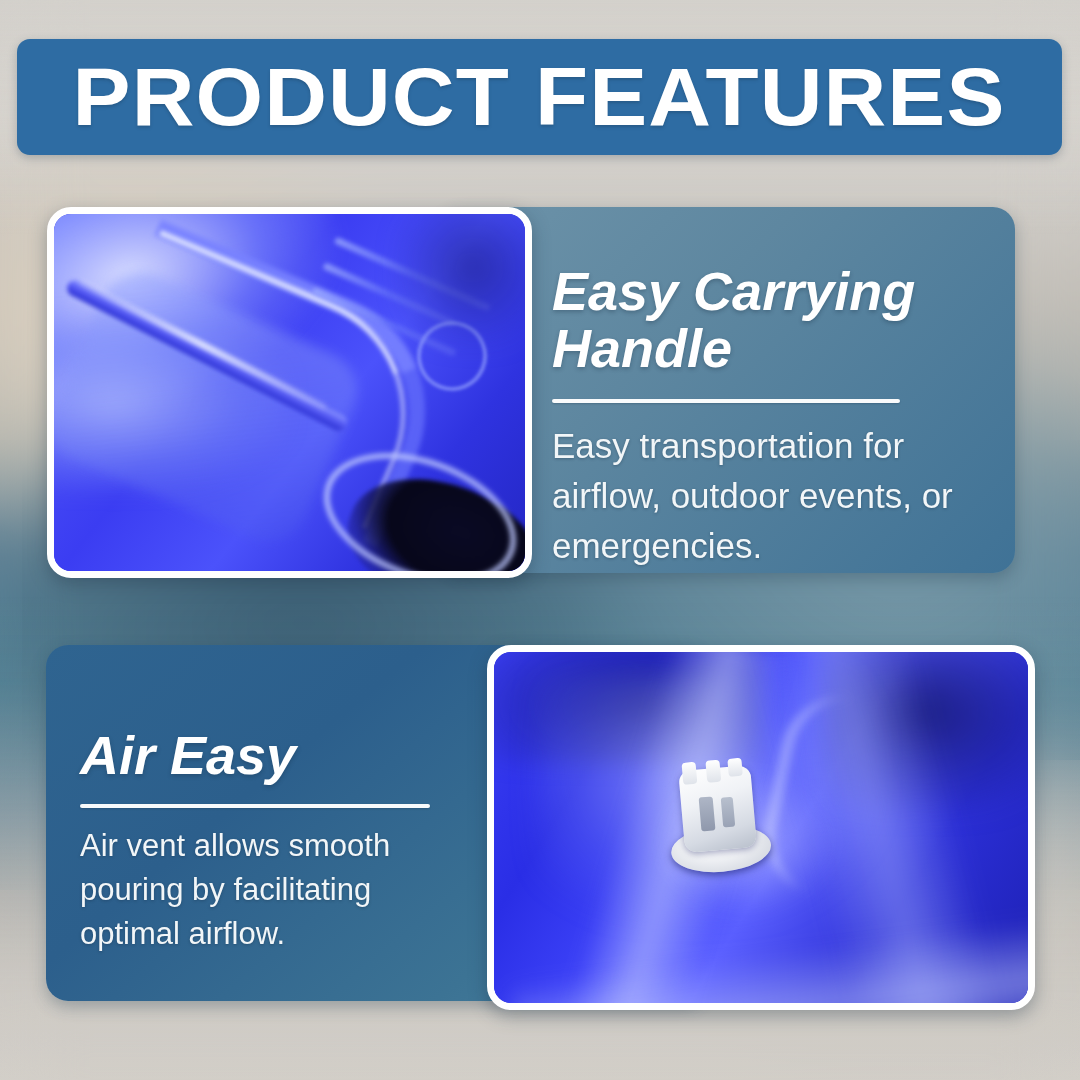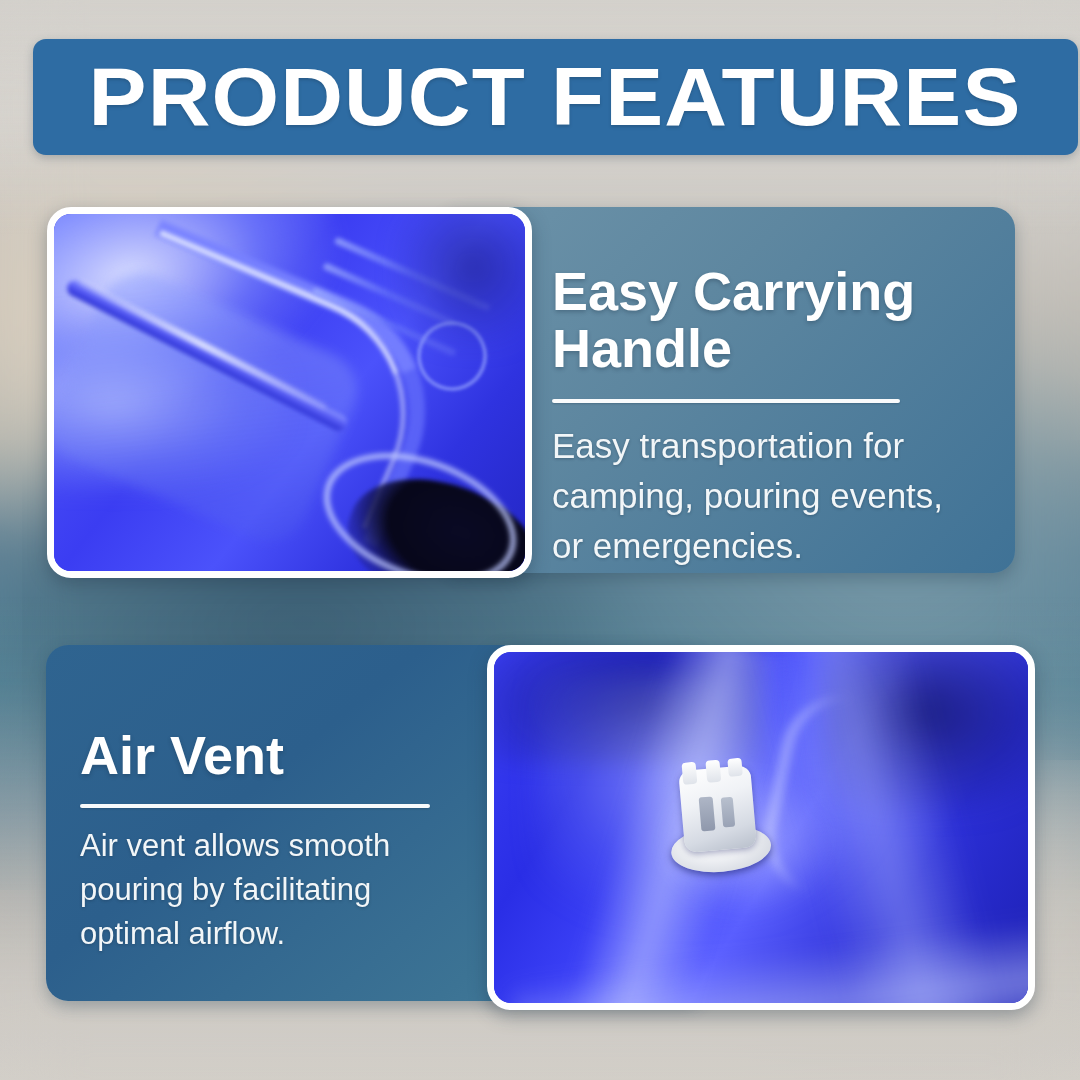--- a/index.html
+++ b/index.html
@@ -26,34 +26,35 @@
     background:radial-gradient(ellipse at 50% 40%,rgba(216,212,204,.9) 0%,rgba(205,201,193,.4) 50%,rgba(205,201,193,0) 78%);}
   .bgblur{position:absolute;inset:-40px;backdrop-filter:blur(38px);}
   .bgsoft{position:absolute;inset:0;
     background:linear-gradient(180deg,rgba(214,210,203,.35) 0%,rgba(190,190,188,0) 22%,rgba(70,110,130,0) 55%,rgba(205,202,196,.25) 92%);}
 
   
   #banner{
     position:absolute;left:17px;top:39px;width:1045px;height:116px;
     background:#2e6ca3;border-radius:13px;
     box-shadow:0 3px 10px rgba(40,60,80,.28);
-    display:flex;align-items:center;justify-content:center;margin-left:16px;
+    display:flex;align-items:center;justify-content:center;
   }
   #banner-title{
     color:#ffffff;font-weight:700;font-size:82px;line-height:1;
     letter-spacing:1px;transform:scaleX(1.06);transform-origin:center;
     white-space:nowrap;text-shadow:0 2px 3px rgba(20,40,60,.25);
   }
 
   
   .textpanel{position:absolute;border-radius:22px;overflow:hidden;}
   .textpanel .inner{position:relative;z-index:2;}
   .heading{
     color:#fff;font-weight:700;line-height:1.06;
     text-shadow:0 2px 4px rgba(20,40,60,.3);
+    font-style:italic;
   }
   .rule{background:#fff;height:4px;border-radius:2px;opacity:.97;
     box-shadow:0 1px 2px rgba(20,40,60,.25);}
   .body{
     color:#f2f6f8;font-weight:400;line-height:1.42;
     text-shadow:0 1px 3px rgba(20,40,60,.35);
   }
 
   
   #panel-1{
@@ -198,21 +199,21 @@
 </div>
 
 <div id="banner">
   <div id="banner-title">PRODUCT FEATURES</div>
 </div>
 
 <div class="textpanel" id="panel-1">
   <div class="inner">
     <div class="heading">Easy Carrying Handle</div>
     <div class="rule"></div>
-    <div class="body">Easy transportation for camping, pouring events, or emergencies.</div>
+    <div class="body">Easy transportation for airflow, outdoor events, or emergencies.</div>
   </div>
 </div>
 
 <div class="photo" id="photo-1">
   <div class="ph h-base"></div>
   <div class="h-sheen1"></div>
   <div class="h-sheen2"></div>
   <div class="h-recess"></div>
   <div class="h-grip"></div>
   <div class="h-grip2"></div>
@@ -226,21 +227,21 @@
       <b></b>
   </div>
   <div class="h-ring"></div>
   <div class="h-dark"></div>
   <div class="h-spout"></div>
   <div class="h-spout-lip"></div>
 </div>
 
 <div class="textpanel" id="panel-2">
   <div class="inner">
-    <div class="heading">Air Vent</div>
+    <div class="heading">Air Easy</div>
     <div class="rule"></div>
     <div class="body">Air vent allows smooth pouring by facilitating optimal airflow.</div>
   </div>
 </div>
 
 <div class="photo" id="photo-2">
   <div class="ph v-base"></div>
   <div class="v-dark1"></div>
   <div class="v-dark2"></div>
   <div class="v-sheen"></div>

